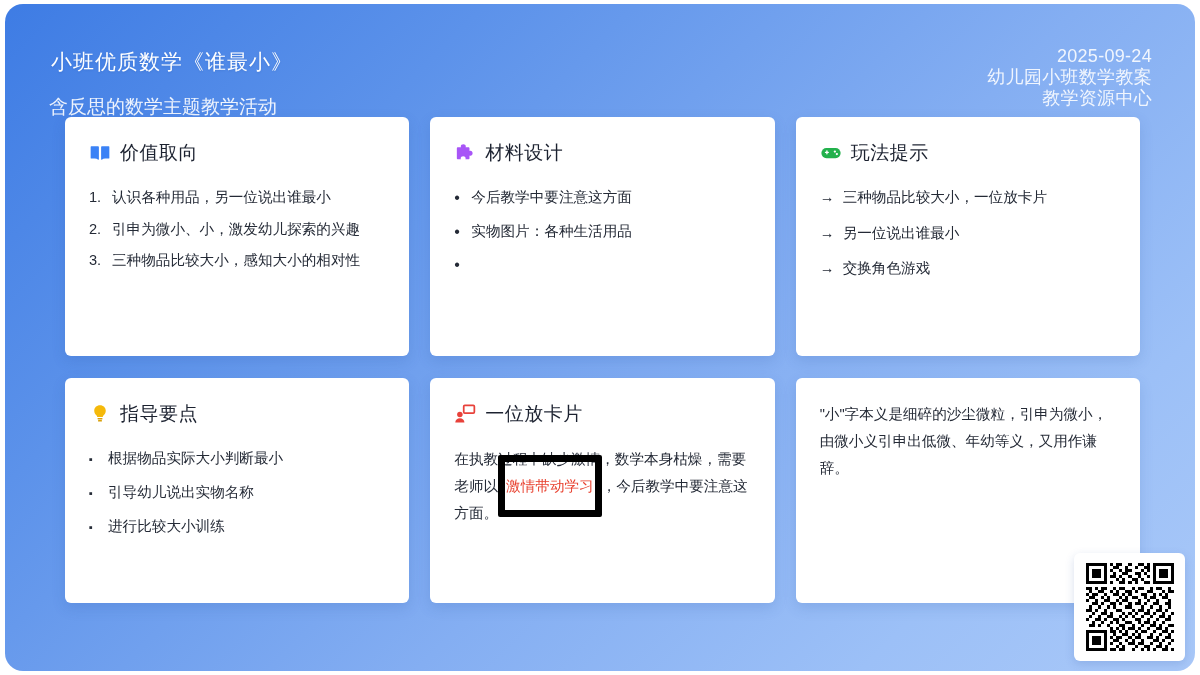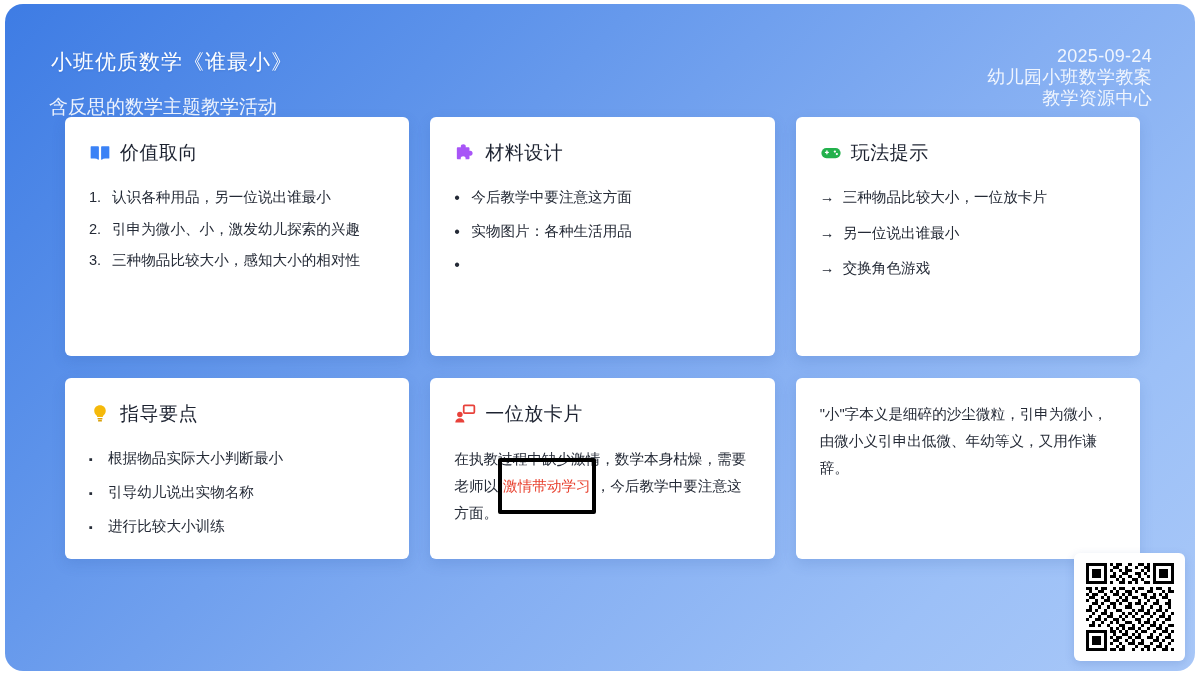--- a/index.html
+++ b/index.html
@@ -61,21 +61,21 @@
   .row.top { margin-bottom: 22px; }
   .card {
     background: #ffffff;
     border-radius: 6px;
     box-shadow: 0 5px 14px rgba(40,80,160,.16);
     padding: 23px 24px 20px 24px;
     flex: 1 1 0;
     min-width: 0;
   }
   .card.top { height: 239px; }
-  .card.bottom { height: 181px; }
+  .card.bottom { height: 225px; }
 
   .card-head {
     display: flex;
     align-items: center;
     gap: 9px;
     margin-bottom: 19px;
   }
   .card-title {
     font-size: 19px;
     color: #1c2230;
@@ -103,21 +103,21 @@
   .items.dot li { margin-bottom: 8px; }
   .items.square li { margin-bottom: 8px; }
 
   .para {
     font-size: 14.6px;
     line-height: 27px;
     color: #242a36;
   }
   .hl {
     color: #e8412f;
-    border: 4px solid #000000;
+    border: 7px solid #000000;
     border-radius: 2px;
     padding: 16px 1px;
   }
 
   
   .qr-panel {
     position: absolute;
     right: 10px; bottom: 10px;
     width: 111px; height: 108px;
     background: #ffffff;

